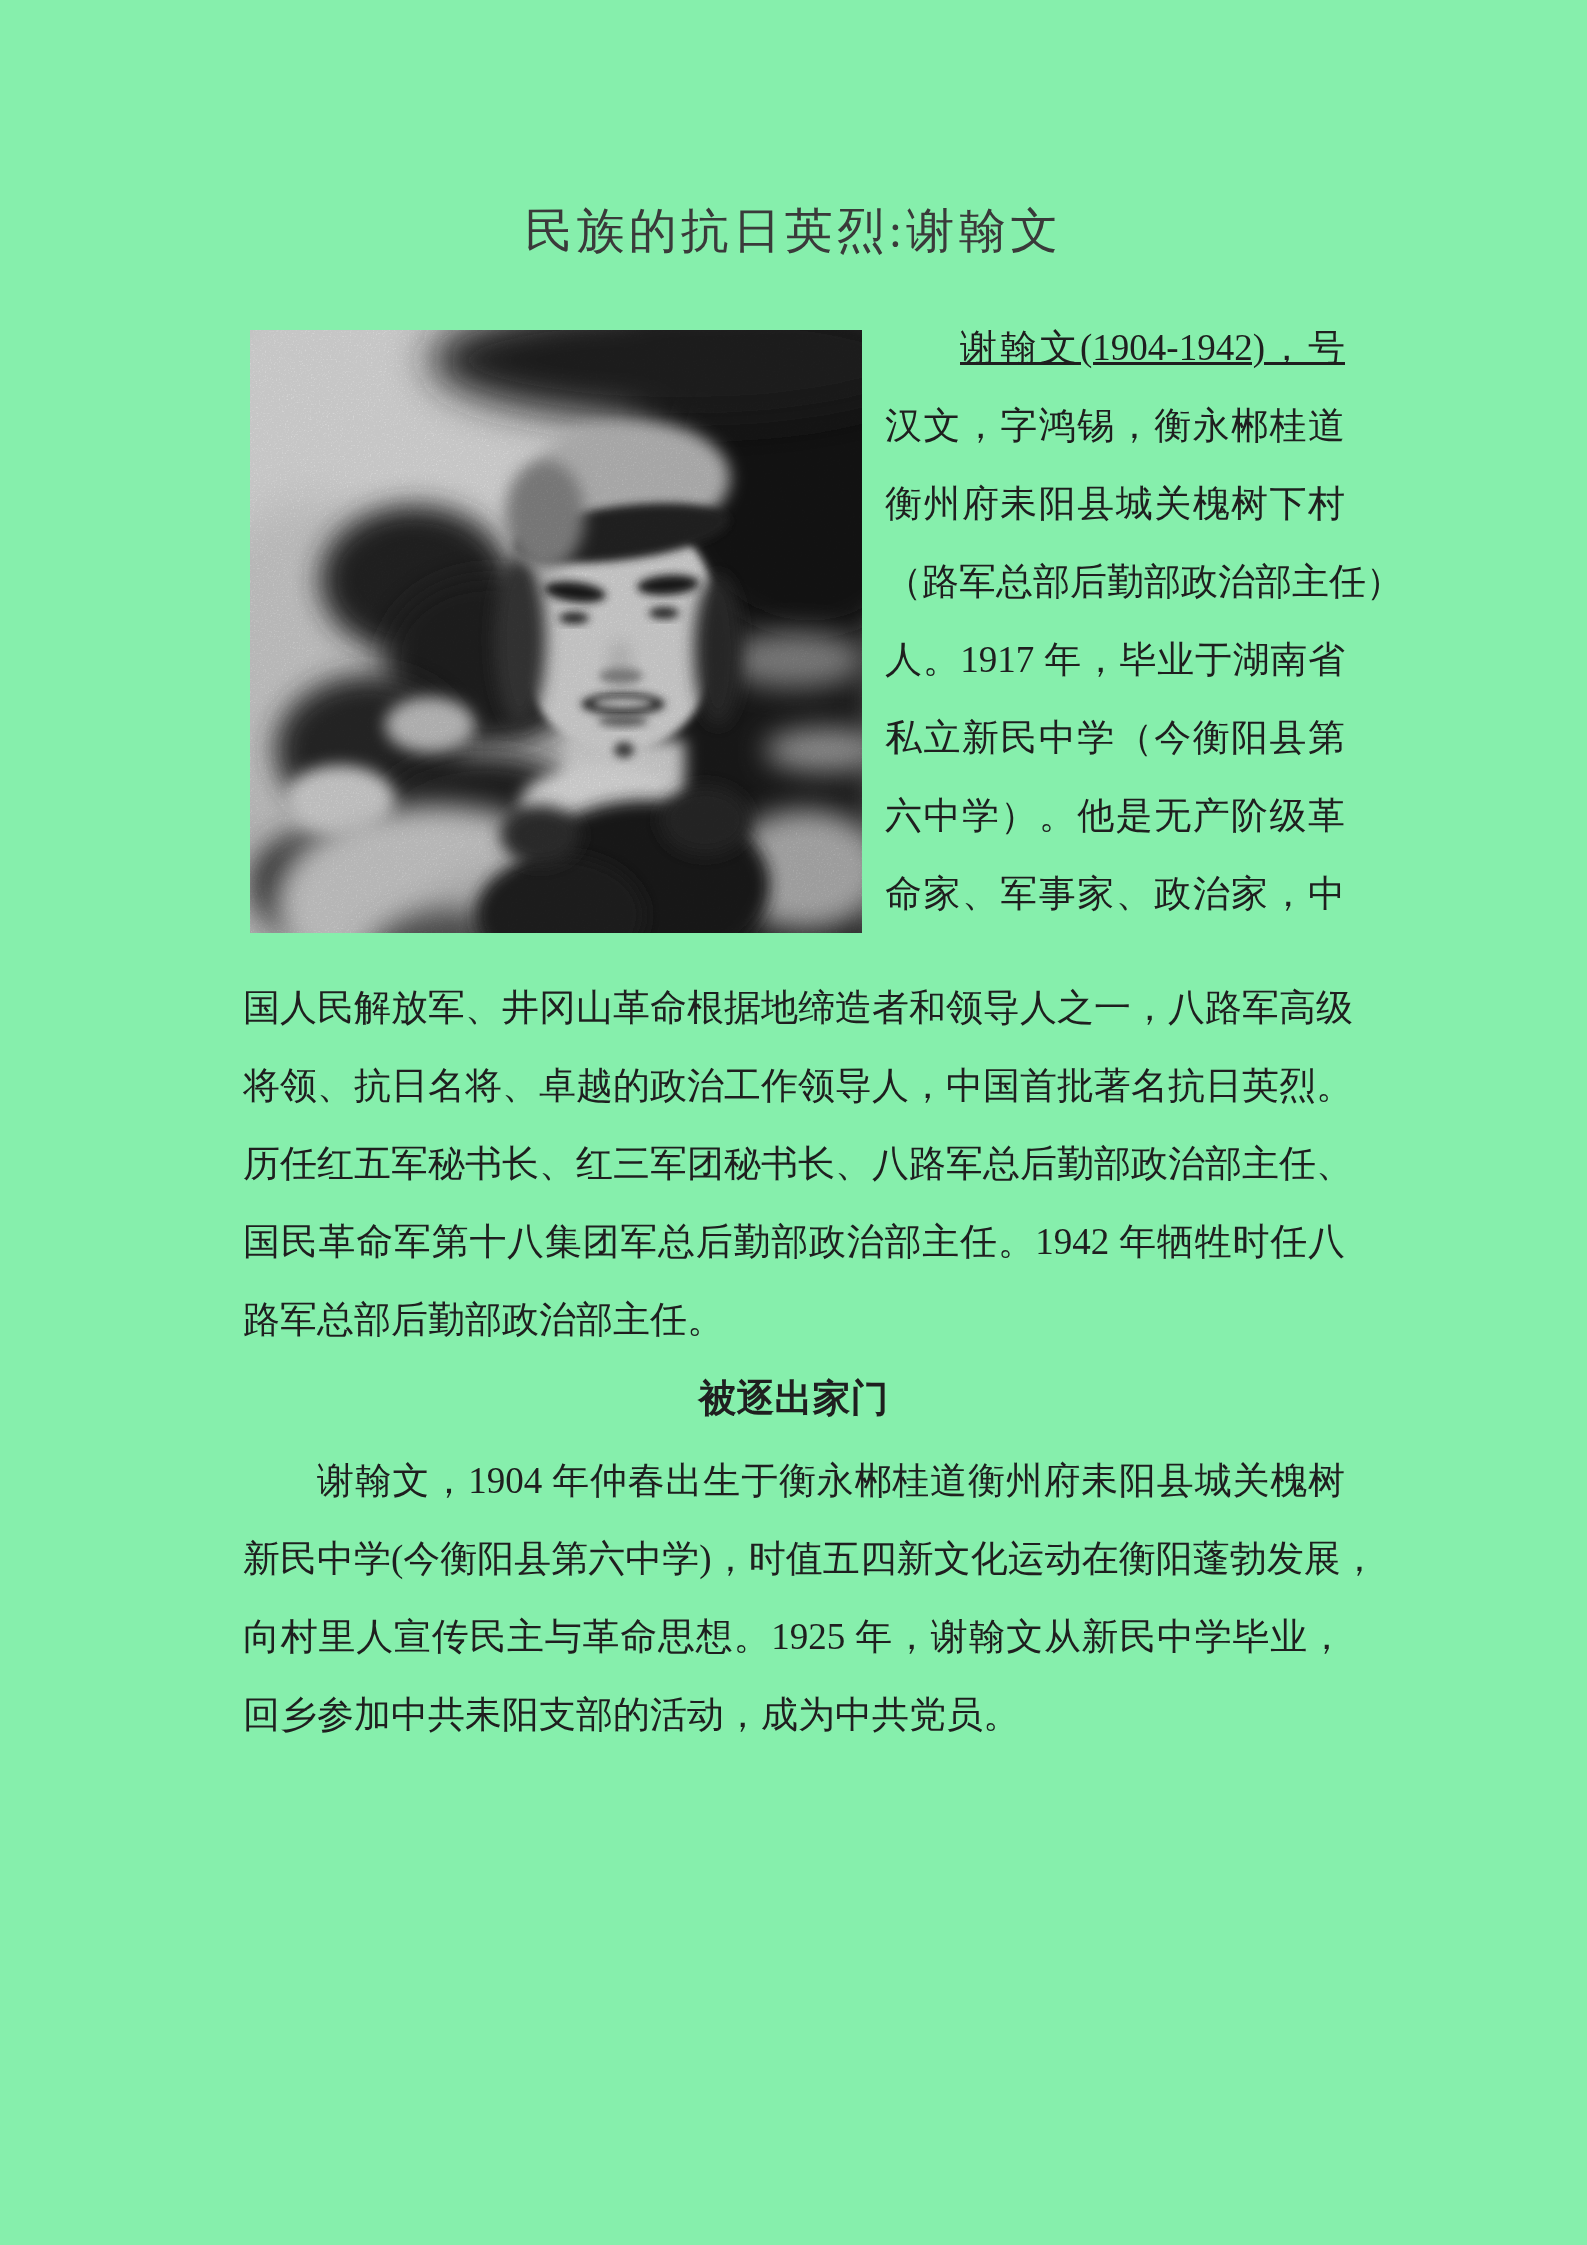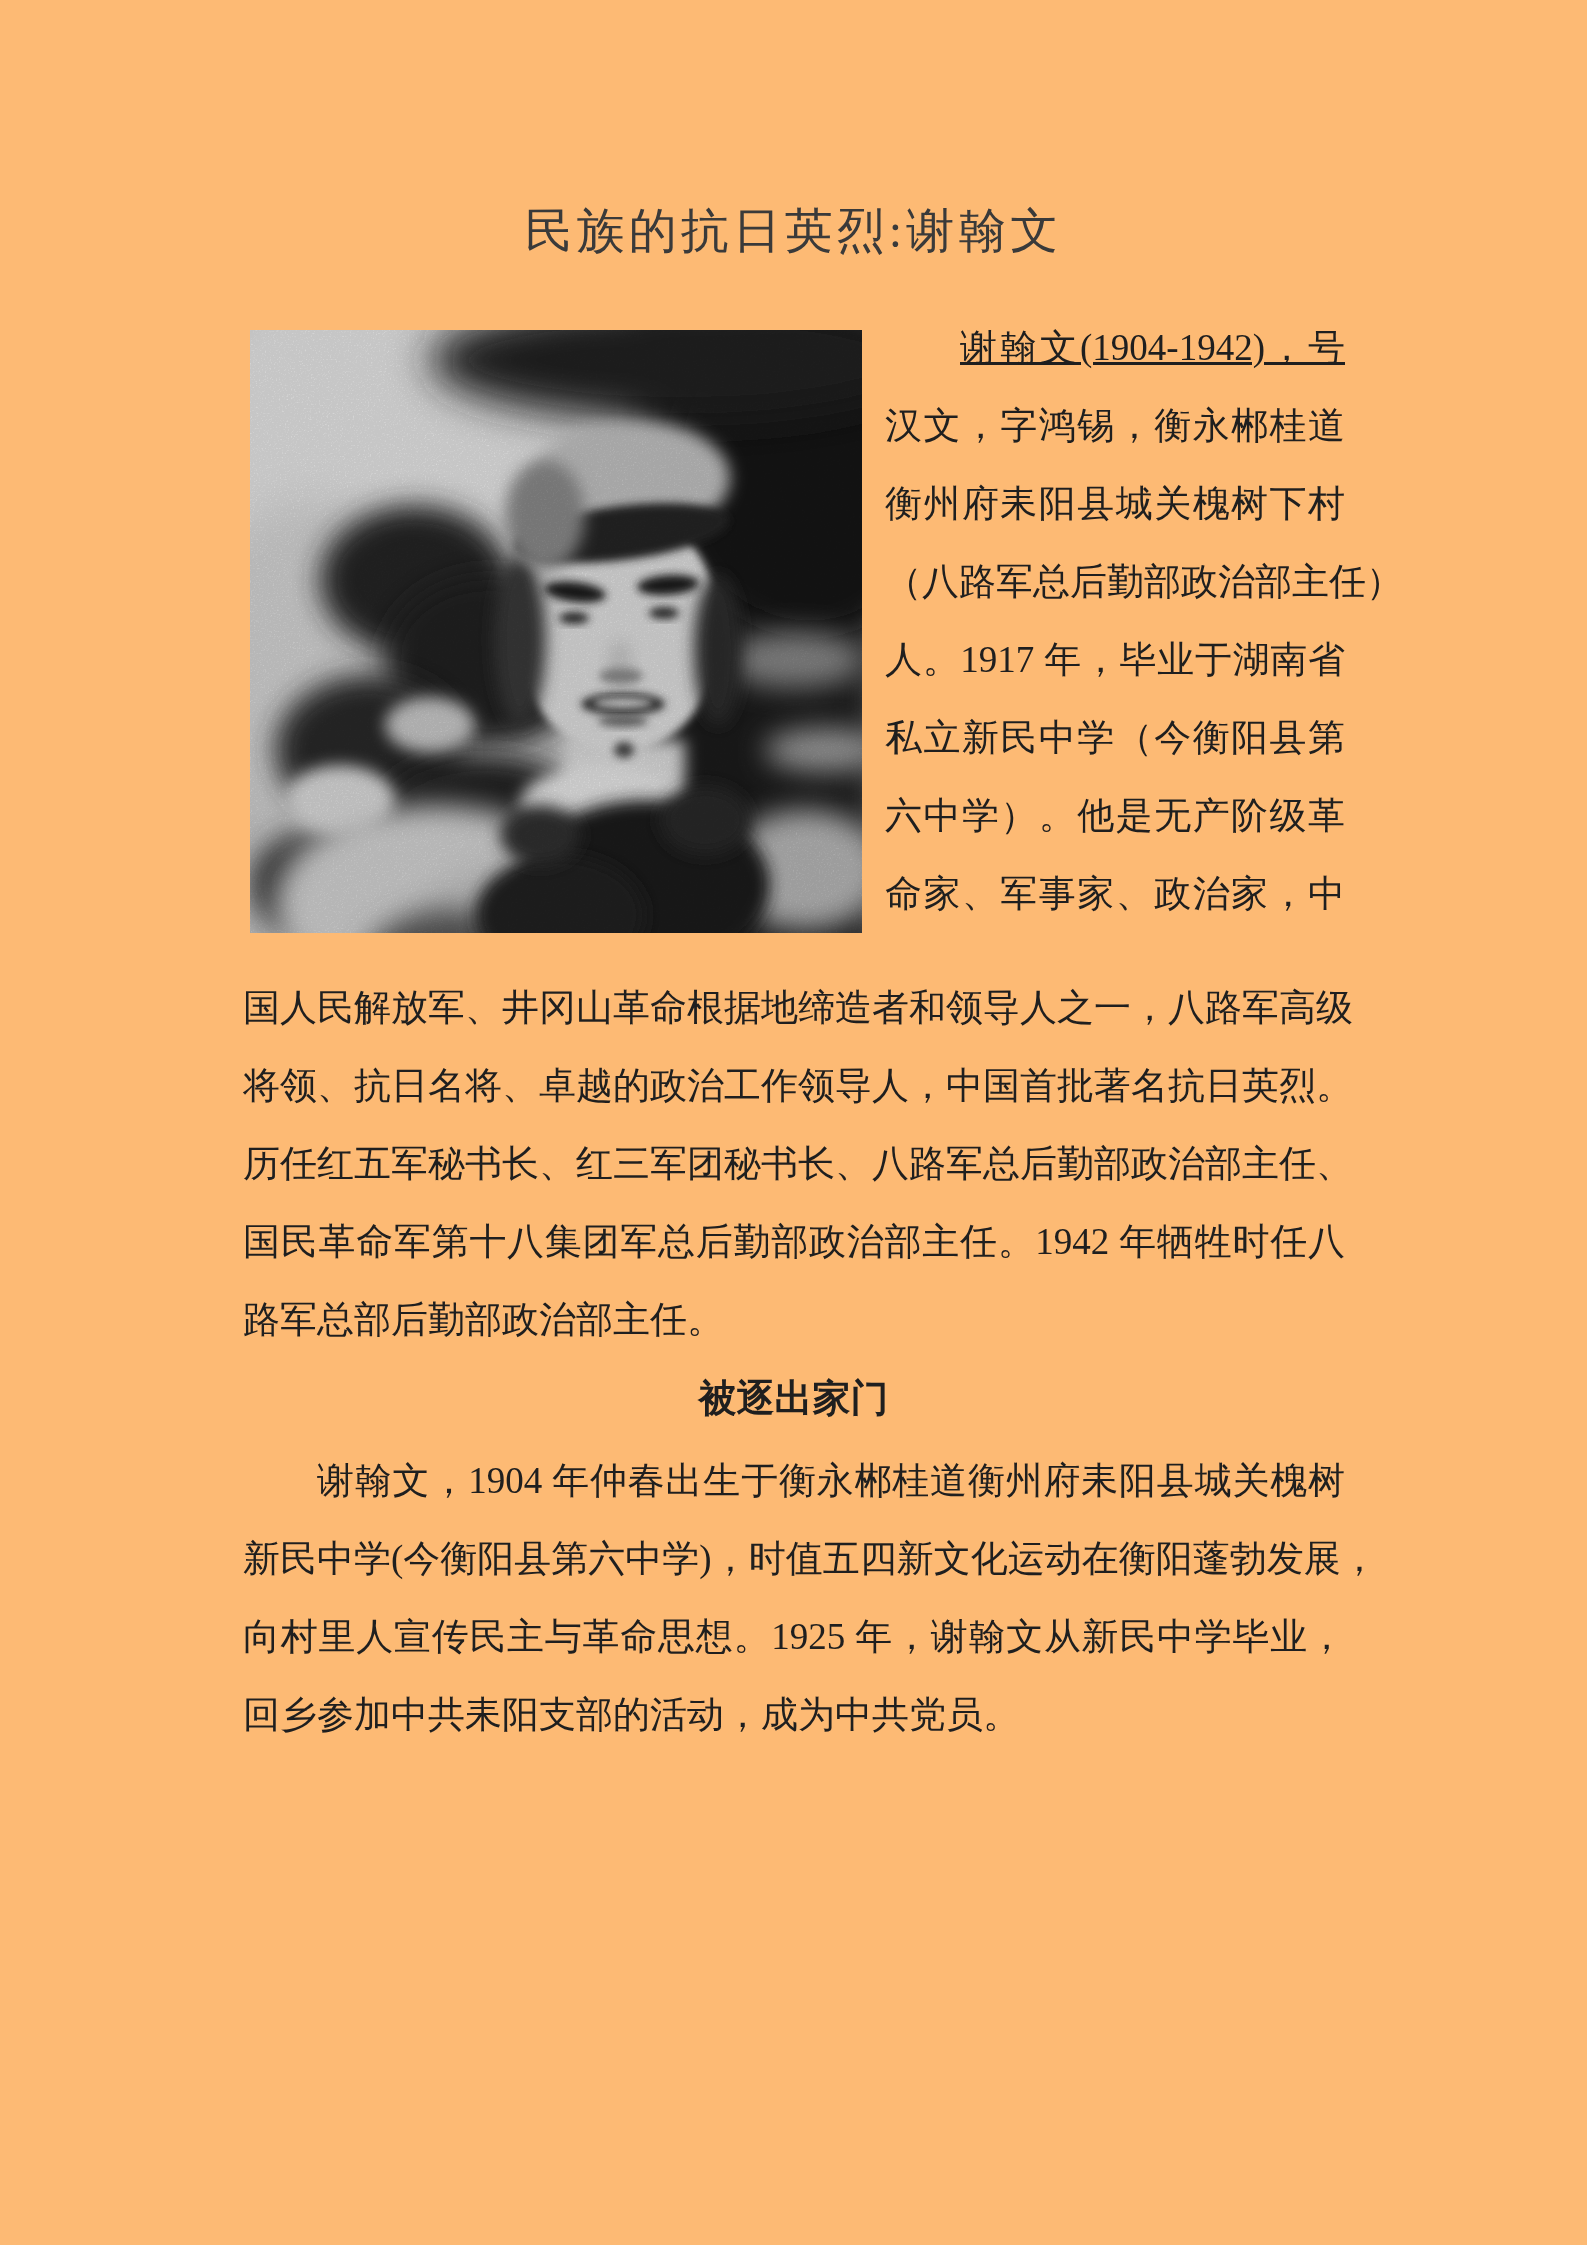--- a/index.html
+++ b/index.html
@@ -1,18 +1,18 @@
 <!DOCTYPE html>
 <html lang="zh"><head>
 <meta charset="utf-8">
 <style>
   html,body { margin:0; padding:0; background:#ffffff; }
   .page {
     position:relative; width:1587px; height:2245px;
-    background:#fdba74; overflow:hidden;
+    background:#86efac; overflow:hidden;
     font-family:"Liberation Serif","DejaVu Serif",serif;
     color:#1f1f1f;
   }
   .title {
     position:absolute; top:196px; left:0; width:100%; height:70px;
     margin:0; line-height:70px; text-align:center;
     font-size:48px; font-weight:400; letter-spacing:4px; color:#3a3a3a;
   }
   .photo {
     position:absolute; left:250px; top:330px; width:612px; height:603px;
@@ -122,21 +122,21 @@
 
       <rect x="0" y="0" width="612" height="603" filter="url(#grain)" opacity="0.16"></rect>
     </svg>
   </div>
 
   <div class="col-right">
 
   <div class="line">谢翰文(1904-1942)，号</div>
       <div class="line">汉文，字鸿锡，衡永郴桂道</div>
       <div class="line">衡州府耒阳县城关槐树下村</div>
-      <div class="line">（八路军总后勤部政治部主任）</div>
+      <div class="line">（路军总部后勤部政治部主任）</div>
       <div class="line">人。1917 年，毕业于湖南省</div>
       <div class="line">私立新民中学（今衡阳县第</div>
       <div class="line">六中学）。他是无产阶级革</div>
       <div class="line">命家、军事家、政治家，中</div>
     </div>
 
   <div class="full-block">
 
   <div class="line">国人民解放军、井冈山革命根据地缔造者和领导人之一，八路军高级</div>
       <div class="line">将领、抗日名将、卓越的政治工作领导人，中国首批著名抗日英烈。</div>

